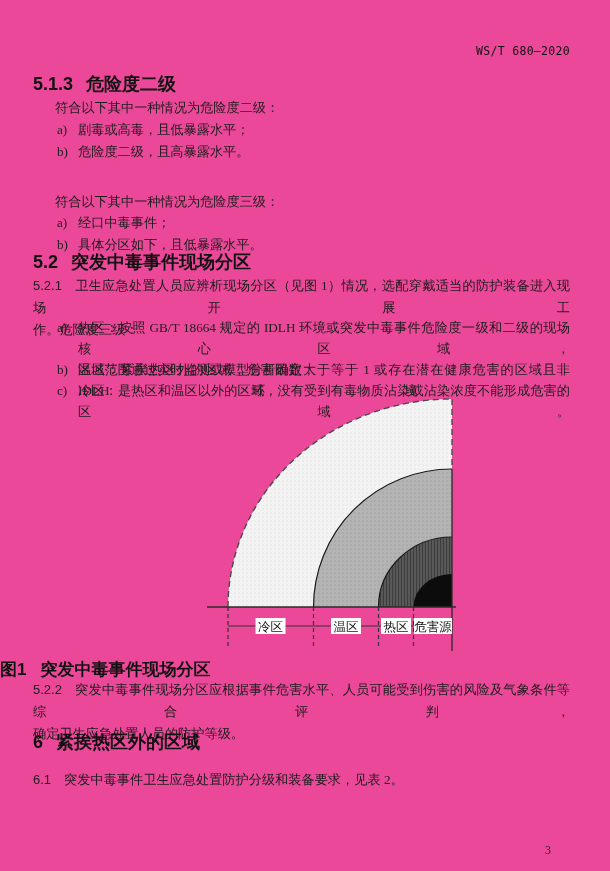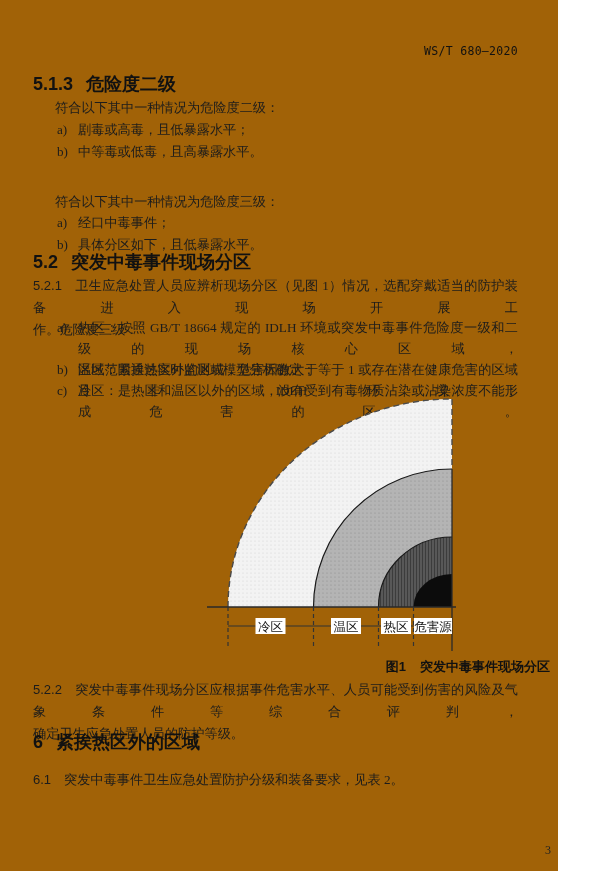--- a/index.html
+++ b/index.html
@@ -1,19 +1,19 @@
 <!DOCTYPE html>
 <html><head>
 <meta charset="utf-8">
 <style>
   html,body{margin:0;padding:0;background:#ffffff;}
   .page{
     position:relative;
-    width:558px;height:871px;
-    background:#a16207;
+    width:610px;height:871px;
+    background:#ec4899;
     overflow:hidden;
     font-family:"Liberation Serif","DejaVu Serif",serif;
     color:#1c1c1c;
   }
   .abs{position:absolute;left:33px;right:40px;}
   .hdr{
     position:absolute;top:44px;right:40px;
     font-family:"DejaVu Sans Mono","Liberation Mono",monospace;
     font-size:11.5px;color:#111;letter-spacing:.3px;
   }
@@ -26,23 +26,23 @@
   .pnum{
     font-family:"Liberation Sans","DejaVu Sans",sans-serif;
     font-size:13px;margin-right:13px;
   }
   .indent1{padding-left:22px;}
   .li{display:flex;font-size:13.2px;line-height:21px;}
   .li .mk{flex:none;width:21px;margin-left:24px;font-family:"Liberation Serif",serif;}
   .li .li-text{flex:1;}
   .fill{text-align:justify;text-align-last:justify;}
   .caption{
-    position:absolute;left:0;right:8px;top:658px;text-align:right;
+    position:absolute;left:0;right:0;top:658px;text-align:left;
     font-family:"Liberation Sans","DejaVu Sans",sans-serif;
-    font-weight:bold;font-size:13px;color:#111;
+    font-weight:bold;font-size:17px;color:#111;
   }
   .caption .cnum{margin-right:14px;}
   .figure-wrap{position:absolute;left:190px;top:392px;width:285px;height:262px;}
   .pagenum{
     position:absolute;left:545px;top:843px;
     font-size:12px;color:#222;
   }
   svg text{
     font-family:"Liberation Serif","DejaVu Serif",serif;
     font-size:12.5px;fill:#111;
@@ -58,21 +58,21 @@
   <div class="abs h3" style="top:75px">
     <span class="hnum">5.1.3</span><span>危险度二级</span>
   </div>
   <div class="abs para indent1" style="top:97px;line-height:21px">符合以下其中一种情况为危险度二级：</div>
   <div class="abs li" style="top:119px">
     <span class="mk">a)</span>
     <div class="li-text">剧毒或高毒，且低暴露水平；</div>
   </div>
   <div class="abs li" style="top:141px">
     <span class="mk">b)</span>
-    <div class="li-text">中等毒或低毒，且高暴露水平。</div>
+    <div class="li-text">危险度二级，且高暴露水平。</div>
   </div>
 
   <div class="abs para indent1" style="top:191px;line-height:21px">符合以下其中一种情况为危险度三级：</div>
   <div class="abs li" style="top:212px">
     <span class="mk">a)</span>
     <div class="li-text">经口中毒事件；</div>
   </div>
   <div class="abs li" style="top:234px">
     <span class="mk">b)</span>
     <div class="li-text">具体分区如下，且低暴露水平。</div>

